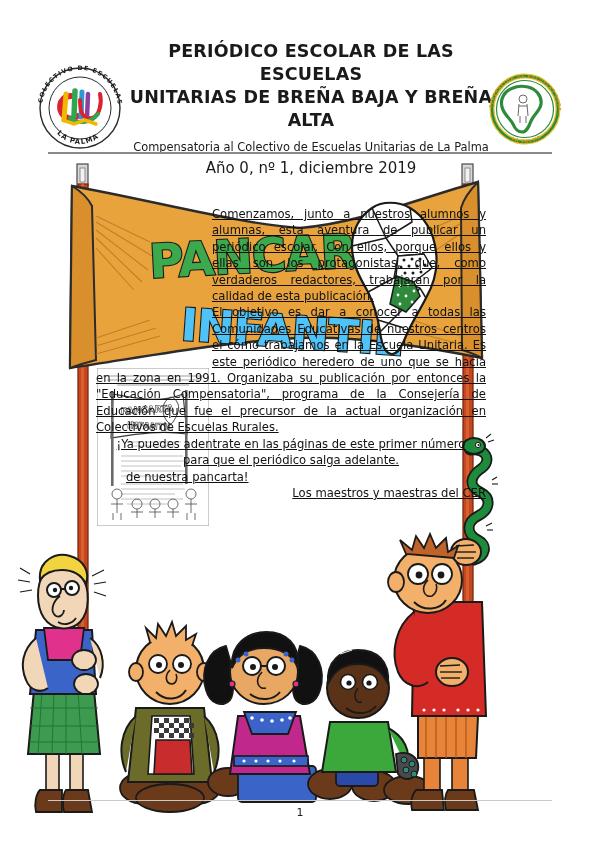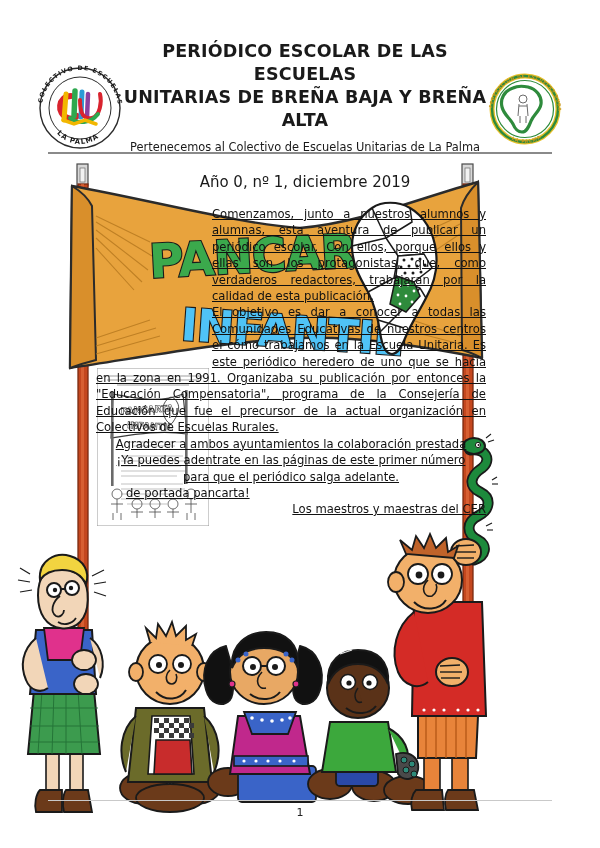--- a/index.html
+++ b/index.html
@@ -8,33 +8,33 @@
     background: #ffffff;
     font-family: "Liberation Sans", sans-serif;
     overflow: hidden;
   }
   .page { position: relative; width: 600px; height: 848px; background: #fff; }
 
   
   .header { position: relative; height: 150px; }
   .logo-left { position: absolute; left: 30px; top: 58px; width: 100px; height: 100px; }
   .logo-right { position: absolute; left: 482px; top: 66px; width: 86px; height: 86px; }
-  .header-text { position: absolute; left: 110px; top: 40px; width: 390px; text-align: center; }
+  .header-text { position: absolute; left: 116px; top: 40px; width: 390px; text-align: center; }
   .title-main {
     font-family: "DejaVu Sans", sans-serif;
     font-weight: bold; font-size: 17.5px; line-height: 23px;
     color: #1a1a1a; letter-spacing: 0.2px;
   }
   .subtitle-1 {
     font-family: "DejaVu Sans", sans-serif;
     font-size: 11.4px; color: #1a1a1a; margin-top: 8px; line-height: 15px;
   }
   .subtitle-2 {
     font-family: "DejaVu Sans", sans-serif;
-    font-size: 15px; color: #1a1a1a; margin-top: 17px; line-height: 20px;
+    font-size: 15px; color: #1a1a1a; margin-top: 3px; line-height: 20px;
   }
   .header-rule {
     position: absolute; left: 48px; top: 152px; width: 504px; height: 2px;
     background: #8a8a8a;
   }
 
   
   .banner-wrap { position: absolute; left: 0; top: 160px; width: 600px; height: 690px; }
   .banner-svg { position: absolute; left: 0; top: 0; }
 
@@ -98,21 +98,21 @@
           <path d="M33,62 L44,66 L55,62 L66,66" fill="none" stroke="#F2B700" stroke-width="3.5" stroke-linecap="round"></path>
         </g>
       </svg>
     </div>
 
     <div class="header-text">
       <div class="title-main">
         <span>PERIÓDICO ESCOLAR DE LAS ESCUELAS</span><br>
         <span>UNITARIAS DE BREÑA BAJA Y BREÑA ALTA</span>
       </div>
-      <div class="subtitle-1">Pertenecemos al Colectivo de Escuelas Unitarias de La Palma</div>
+      <div class="subtitle-1">Compensatoria al Colectivo de Escuelas Unitarias de La Palma</div>
       <div class="subtitle-2">Año 0, nº 1, diciembre 2019</div>
     </div>
 
     <div class="logo-right">
       <svg width="86" height="86" viewBox="0 0 86 86">
         <defs>
           <path id="arcR" d="M 43,43 m -34,0 a 34,34 0 1,1 68,0" fill="none"></path>
           <path id="arcRtxt" d="M 10,45 a 33,33 0 0 1 66,0" fill="none"></path>
           <path id="arcRbot" d="M 16,50 a 27,27 0 0 0 54,0" fill="none"></path>
         </defs>
@@ -570,23 +570,22 @@
         <circle cx="94" cy="126" r="5"></circle>
           <path d="M94,131 L94,145 M88,136 L100,136 M90,145 L90,152 M98,145 L98,152"></path>
       </g>
     </svg>
   </div>
 
   <div class="body-text">
     <div class="float-thumb"></div>
     <p class="p-just">Comenzamos, junto a nuestros alumnos y alumnas, esta aventura de publicar un periódico escolar. Con ellos, porque ellos y ellas son los protagonistas, que, como verdaderos redactores, trabajaran por la calidad de esta publicación.</p>
     <p class="p-just">El objetivo es dar a conocer a todas las Comunidades Educativas de nuestros centros el cómo trabajamos en la Escuela Unitaria. Es este periódico heredero de uno que se hacía en la zona en 1991. Organizaba su publicación por entonces la "Educación Compensatoria", programa de la Consejería de Educación que fue el precursor de la actual organización en Colectivos de Escuelas Rurales.</p>
-    <p class="p-center">Agradecer a ambos ayuntamientos la colaboración prestada</p>
     <p class="p-center">¡Ya puedes adentrate en las páginas de este primer número</p>
     <p class="p-center">para que el periódico salga adelante.</p>
-    <p class="p-center" style="text-align:left; padding-left:30px;">de portada pancarta!</p>
+    <p class="p-center" style="text-align:left; padding-left:30px;">de nuestra pancarta!</p>
     <p class="sig">Los maestros y maestras del CER</p>
   </div>
 
   <div class="bottom-rule"></div>
   <div class="pg-num">1</div>
 
 </div>
 
 </body></html>

